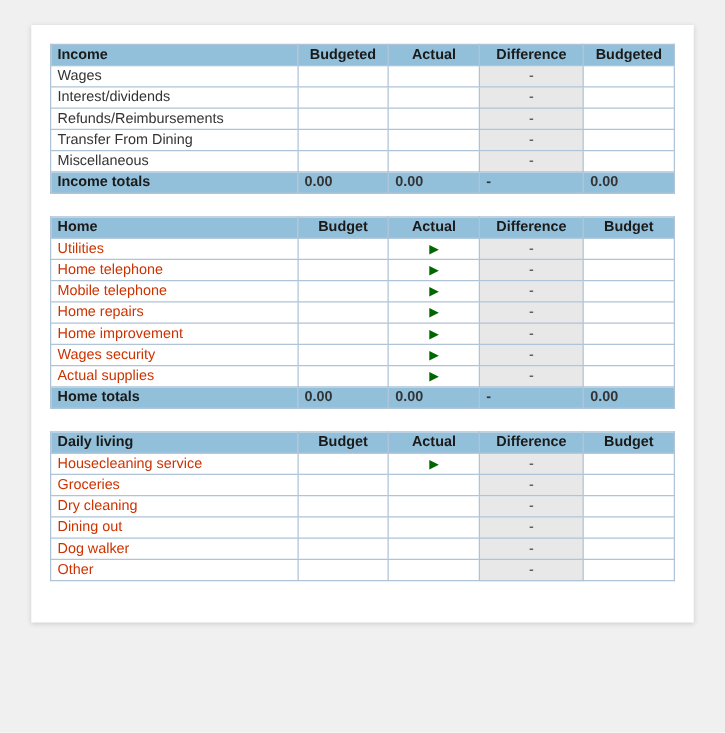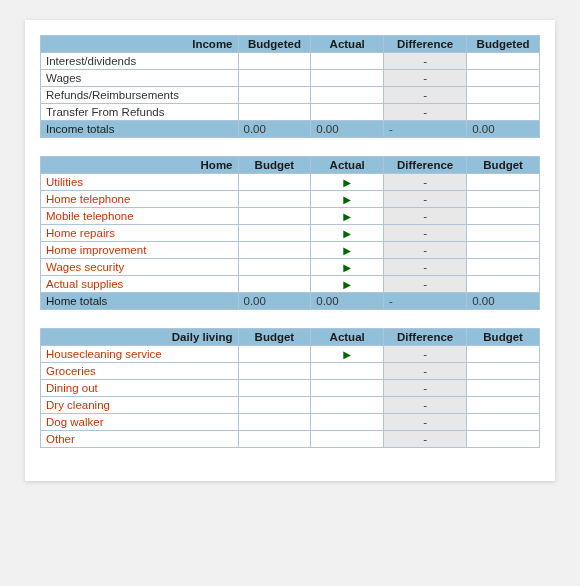--- a/index.html
+++ b/index.html
@@ -29,21 +29,21 @@
     }
     th, td {
       border: 1px solid #b0c4d8;
       padding: 2px 5px;
       font-size: 11.5px;
     }
     thead tr th {
       background-color: #92c0da;
       color: #1a1a1a;
       font-weight: bold;
-      text-align: right;
+      text-align: left;
     }
     .header-first {
       width: 38%;
     }
     .col-budget { width: 14%; text-align: center; }
     .col-actual { width: 14%; text-align: center; }
     .col-difference { width: 16%; text-align: center; margin-top: 19px; }
     .col-budgeted2 { width: 14%; text-align: center; }
 
     tbody tr td {
@@ -59,21 +59,21 @@
       text-align: center;
       color: #333;
     }
     tbody tr td.diff-cell {
       text-align: center;
       background: #e8e8e8;
       color: #333;
     }
     .totals-row td {
       background-color: #92c0da !important;
-      font-weight: normal;
+      font-weight: bold;
       color: #1a1a1a;
     }
     .totals-row td.num-cell {
       text-align: left;
     }
     .green-arrow {
       color: #006600;
       font-size: 10px;
     }
     .input-cell {
@@ -90,42 +90,49 @@
           <tr>
             <th class="header-first">Income</th>
             <th class="col-budget">Budgeted</th>
             <th class="col-actual">Actual</th>
             <th class="col-difference">Difference</th>
             <th class="col-budgeted2">Budgeted</th>
           </tr>
         </thead>
         <tbody>
           <tr>
+            <td class="label-cell-black">Wages</td>
+            <td class="num-cell input-cell"><input type="text" style="border: none; outline: none; width: 100%; text-align: center; font-size: 11px;"></td>
+            <td class="num-cell input-cell"></td>
+            <td class="diff-cell">-</td>
+            <td class="num-cell input-cell"><input type="text" style="border: none; outline: none; width: 100%; text-align: center; font-size: 11px;"></td>
+          </tr>
+          <tr>
             <td class="label-cell-black">Interest/dividends</td>
             <td class="num-cell input-cell"><input type="text" style="border: none; outline: none; width: 100%; text-align: center; font-size: 11px;"></td>
             <td class="num-cell input-cell"></td>
             <td class="diff-cell">-</td>
             <td class="num-cell input-cell"><input type="text" style="border: none; outline: none; width: 100%; text-align: center; font-size: 11px;"></td>
           </tr>
           <tr>
-            <td class="label-cell-black">Wages</td>
-            <td class="num-cell input-cell"><input type="text" style="border: none; outline: none; width: 100%; text-align: center; font-size: 11px;"></td>
-            <td class="num-cell input-cell"></td>
-            <td class="diff-cell">-</td>
-            <td class="num-cell input-cell"><input type="text" style="border: none; outline: none; width: 100%; text-align: center; font-size: 11px;"></td>
-          </tr>
-          <tr>
             <td class="label-cell-black">Refunds/Reimbursements</td>
             <td class="num-cell input-cell"><input type="text" style="border: none; outline: none; width: 100%; text-align: center; font-size: 11px;"></td>
             <td class="num-cell input-cell"></td>
             <td class="diff-cell">-</td>
             <td class="num-cell input-cell"><input type="text" style="border: none; outline: none; width: 100%; text-align: center; font-size: 11px;"></td>
           </tr>
           <tr>
-            <td class="label-cell-black">Transfer From Refunds</td>
+            <td class="label-cell-black">Transfer From Dining</td>
+            <td class="num-cell input-cell"><input type="text" style="border: none; outline: none; width: 100%; text-align: center; font-size: 11px;"></td>
+            <td class="num-cell input-cell"></td>
+            <td class="diff-cell">-</td>
+            <td class="num-cell input-cell"><input type="text" style="border: none; outline: none; width: 100%; text-align: center; font-size: 11px;"></td>
+          </tr>
+          <tr>
+            <td class="label-cell-black">Miscellaneous</td>
             <td class="num-cell input-cell"><input type="text" style="border: none; outline: none; width: 100%; text-align: center; font-size: 11px;"></td>
             <td class="num-cell input-cell"></td>
             <td class="diff-cell">-</td>
             <td class="num-cell input-cell"><input type="text" style="border: none; outline: none; width: 100%; text-align: center; font-size: 11px;"></td>
           </tr>
           <tr class="totals-row">
             <td class="">Income totals</td>
             <td class="num-cell">0.00</td>
             <td class="num-cell">0.00</td>
             <td class="num-cell">-</td>
@@ -225,28 +232,28 @@
             <td class="num-cell input-cell"><input type="text" style="border: none; outline: none; width: 100%; text-align: center; font-size: 11px;"></td>
           </tr>
           <tr>
             <td class="label-cell">Groceries</td>
             <td class="num-cell input-cell"><input type="text" style="border: none; outline: none; width: 100%; text-align: center; font-size: 11px;"></td>
             <td class="num-cell input-cell"></td>
             <td class="diff-cell">-</td>
             <td class="num-cell input-cell"><input type="text" style="border: none; outline: none; width: 100%; text-align: center; font-size: 11px;"></td>
           </tr>
           <tr>
+            <td class="label-cell">Dry cleaning</td>
+            <td class="num-cell input-cell"><input type="text" style="border: none; outline: none; width: 100%; text-align: center; font-size: 11px;"></td>
+            <td class="num-cell input-cell"></td>
+            <td class="diff-cell">-</td>
+            <td class="num-cell input-cell"><input type="text" style="border: none; outline: none; width: 100%; text-align: center; font-size: 11px;"></td>
+          </tr>
+          <tr>
             <td class="label-cell">Dining out</td>
-            <td class="num-cell input-cell"><input type="text" style="border: none; outline: none; width: 100%; text-align: center; font-size: 11px;"></td>
-            <td class="num-cell input-cell"></td>
-            <td class="diff-cell">-</td>
-            <td class="num-cell input-cell"><input type="text" style="border: none; outline: none; width: 100%; text-align: center; font-size: 11px;"></td>
-          </tr>
-          <tr>
-            <td class="label-cell">Dry cleaning</td>
             <td class="num-cell input-cell"><input type="text" style="border: none; outline: none; width: 100%; text-align: center; font-size: 11px;"></td>
             <td class="num-cell input-cell"></td>
             <td class="diff-cell">-</td>
             <td class="num-cell input-cell"><input type="text" style="border: none; outline: none; width: 100%; text-align: center; font-size: 11px;"></td>
           </tr>
           <tr>
             <td class="label-cell">Dog walker</td>
             <td class="num-cell input-cell"><input type="text" style="border: none; outline: none; width: 100%; text-align: center; font-size: 11px;"></td>
             <td class="num-cell input-cell"></td>
             <td class="diff-cell">-</td>

